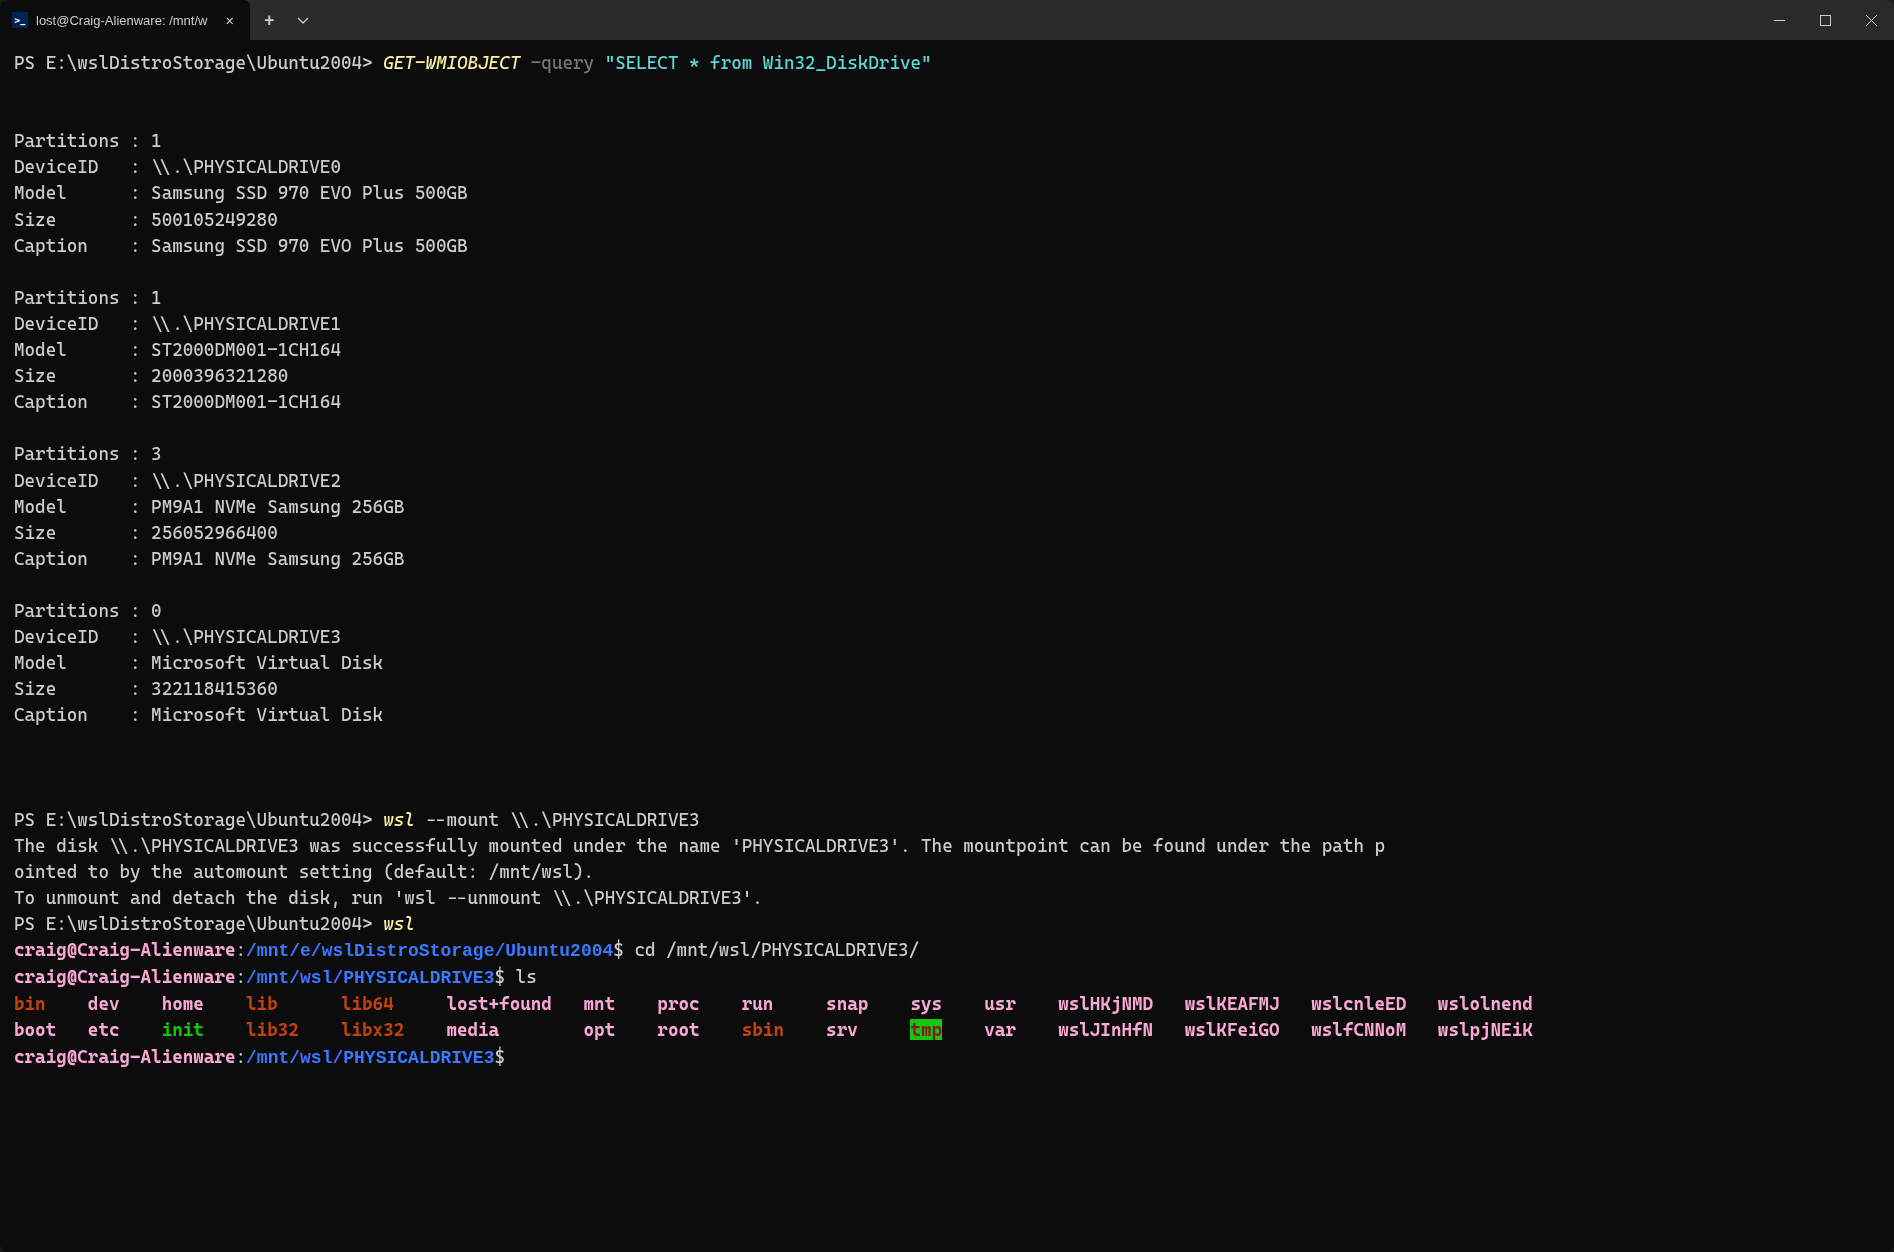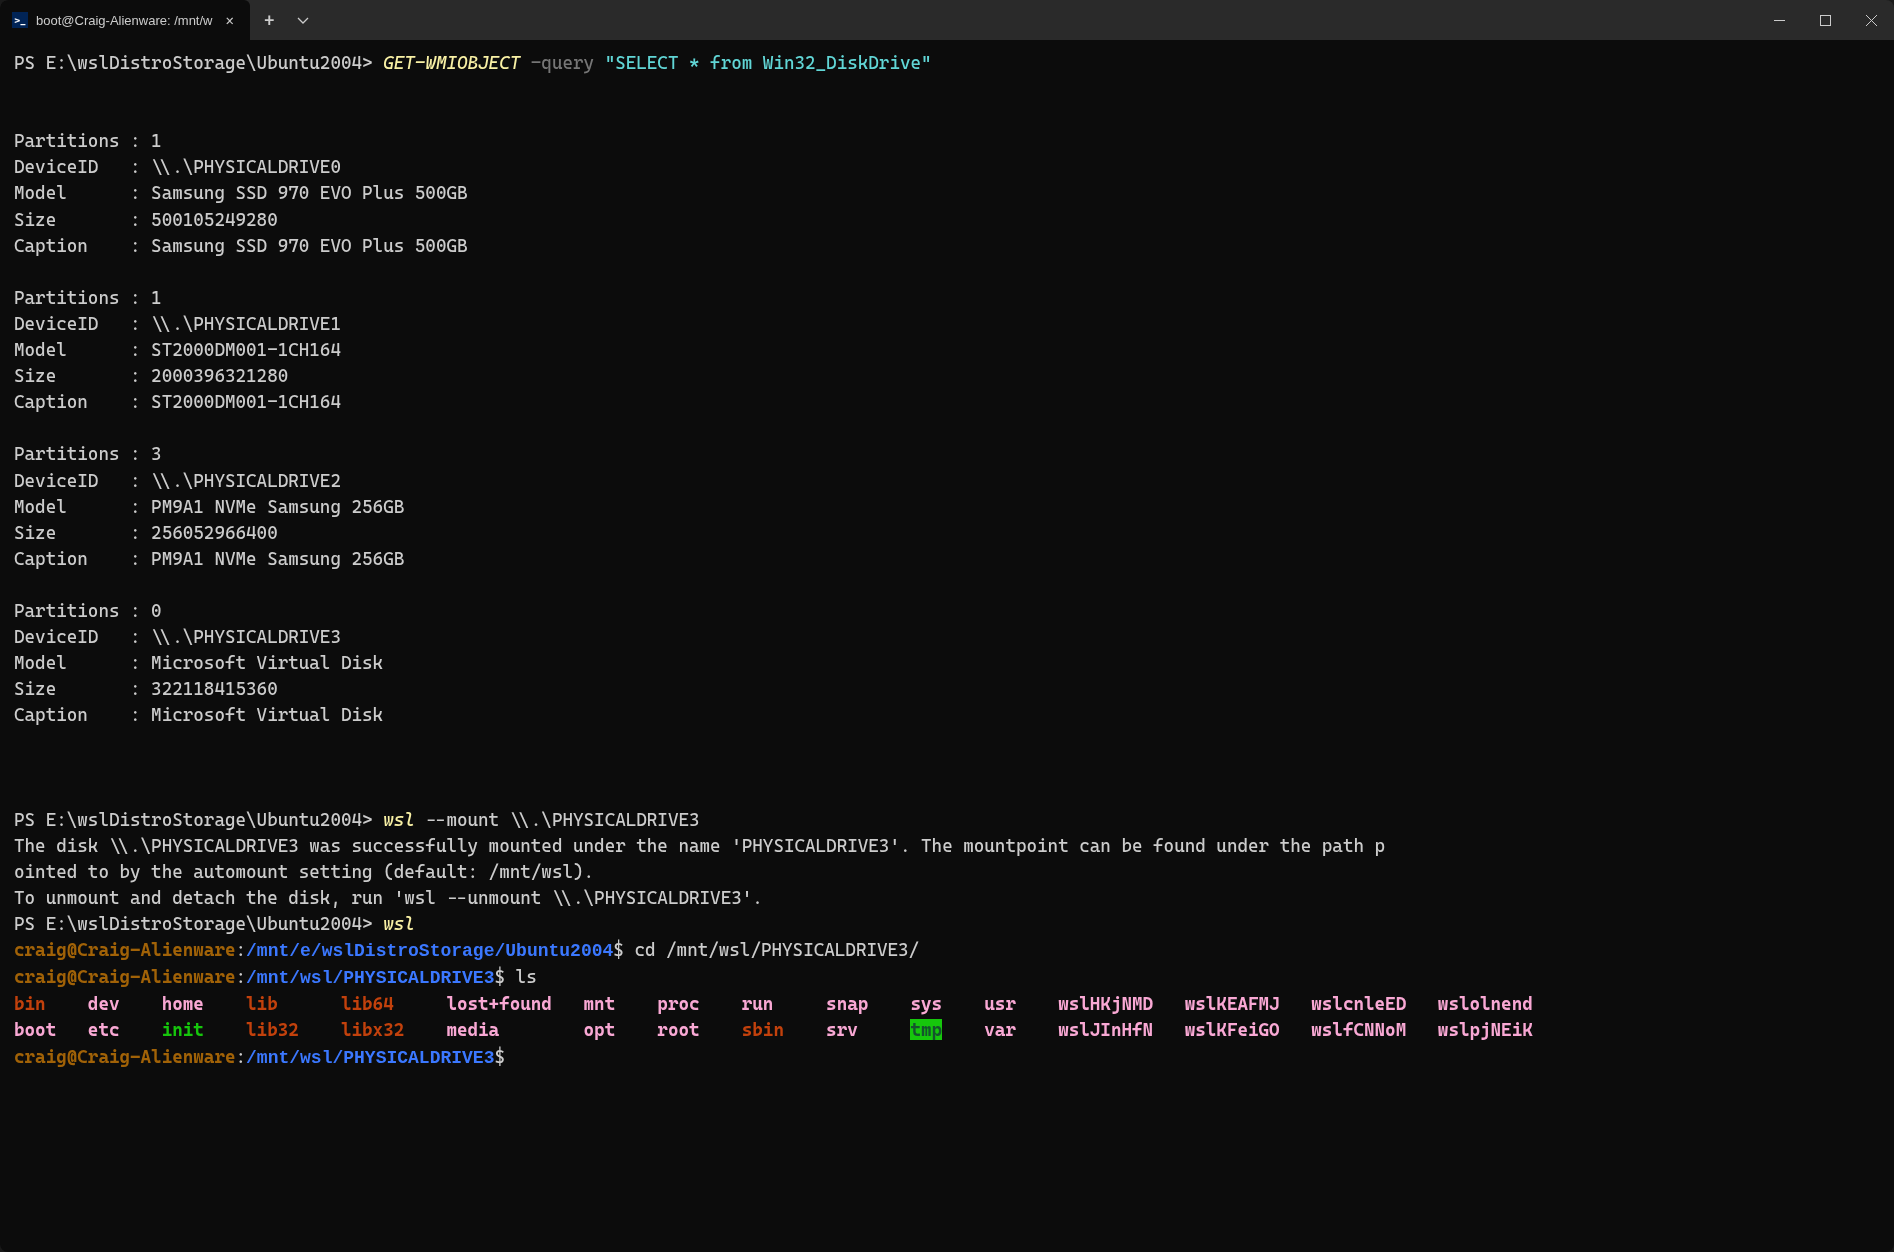--- a/index.html
+++ b/index.html
@@ -95,35 +95,35 @@
       overflow: hidden;
       line-height: 1.45;
       white-space: pre;
     }
     .line { white-space: pre; }
     .ps-prompt { color: #cccccc; }
     .ps-yellow { color: #f9f1a5; font-style: italic; }
     .ps-gray { color: #767676; text-align: center; }
     .ps-cyan { color: #61d6d6; }
     .ps-white { color: #cccccc; }
-    .bash-green { color: #a16207; font-weight: bold; }
+    .bash-green { color: #f9a8d4; font-weight: bold; }
     .bash-blue { color: #3b78ff; font-weight: bold; font-family: Liberation Mono, monospace; }
     .dir-blue { color: #f9a8d4; font-weight: bold; }
     .dir-cyan { color: #c2410c; font-weight: bold; margin-top: 40px; }
     .exec-green { color: #16c60c; font-weight: bold; }
-    .sticky-bg { background: #16c60c; color: #14532d; font-weight: bold; text-align: right; }
+    .sticky-bg { background: #16c60c; color: #7f1d1d; font-weight: bold; text-align: right; }
   </style>
 </head>
 <body>
 
 <div class="titlebar">
   <div class="tabs">
     <div class="tab">
       <div class="tab-icon">&gt;_</div>
-      <div class="tab-title">boot@Craig-Alienware: /mnt/w</div>
+      <div class="tab-title">lost@Craig-Alienware: /mnt/w</div>
       <div class="tab-close">✕</div>
     </div>
     <div class="new-tab">+</div>
     <div class="tab-dropdown">
       <svg viewBox="0 0 12 12" width="12" height="12">
           <path d="M1 3 L6 8 L11 3" stroke="#ccc" stroke-width="1.3" fill="none"></path>
         </svg>
     </div>
   </div>
   <div class="window-controls">

